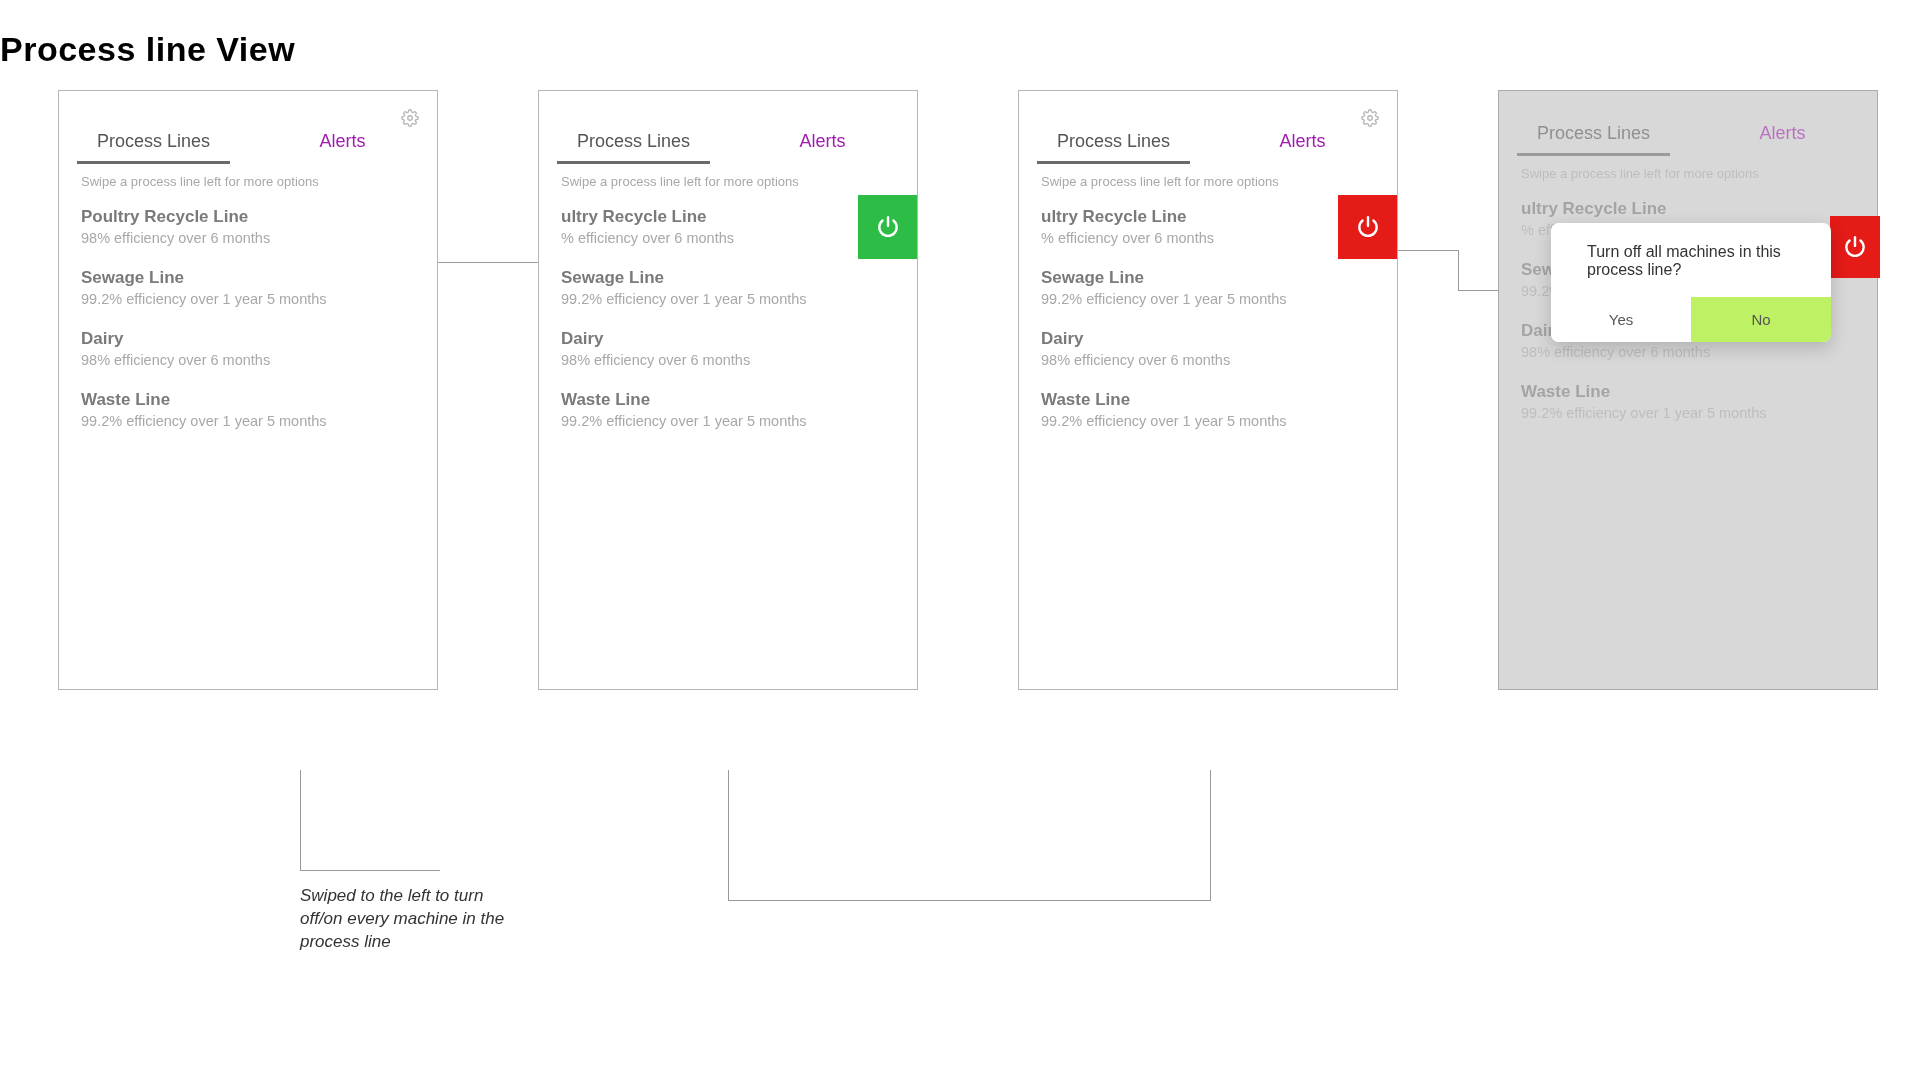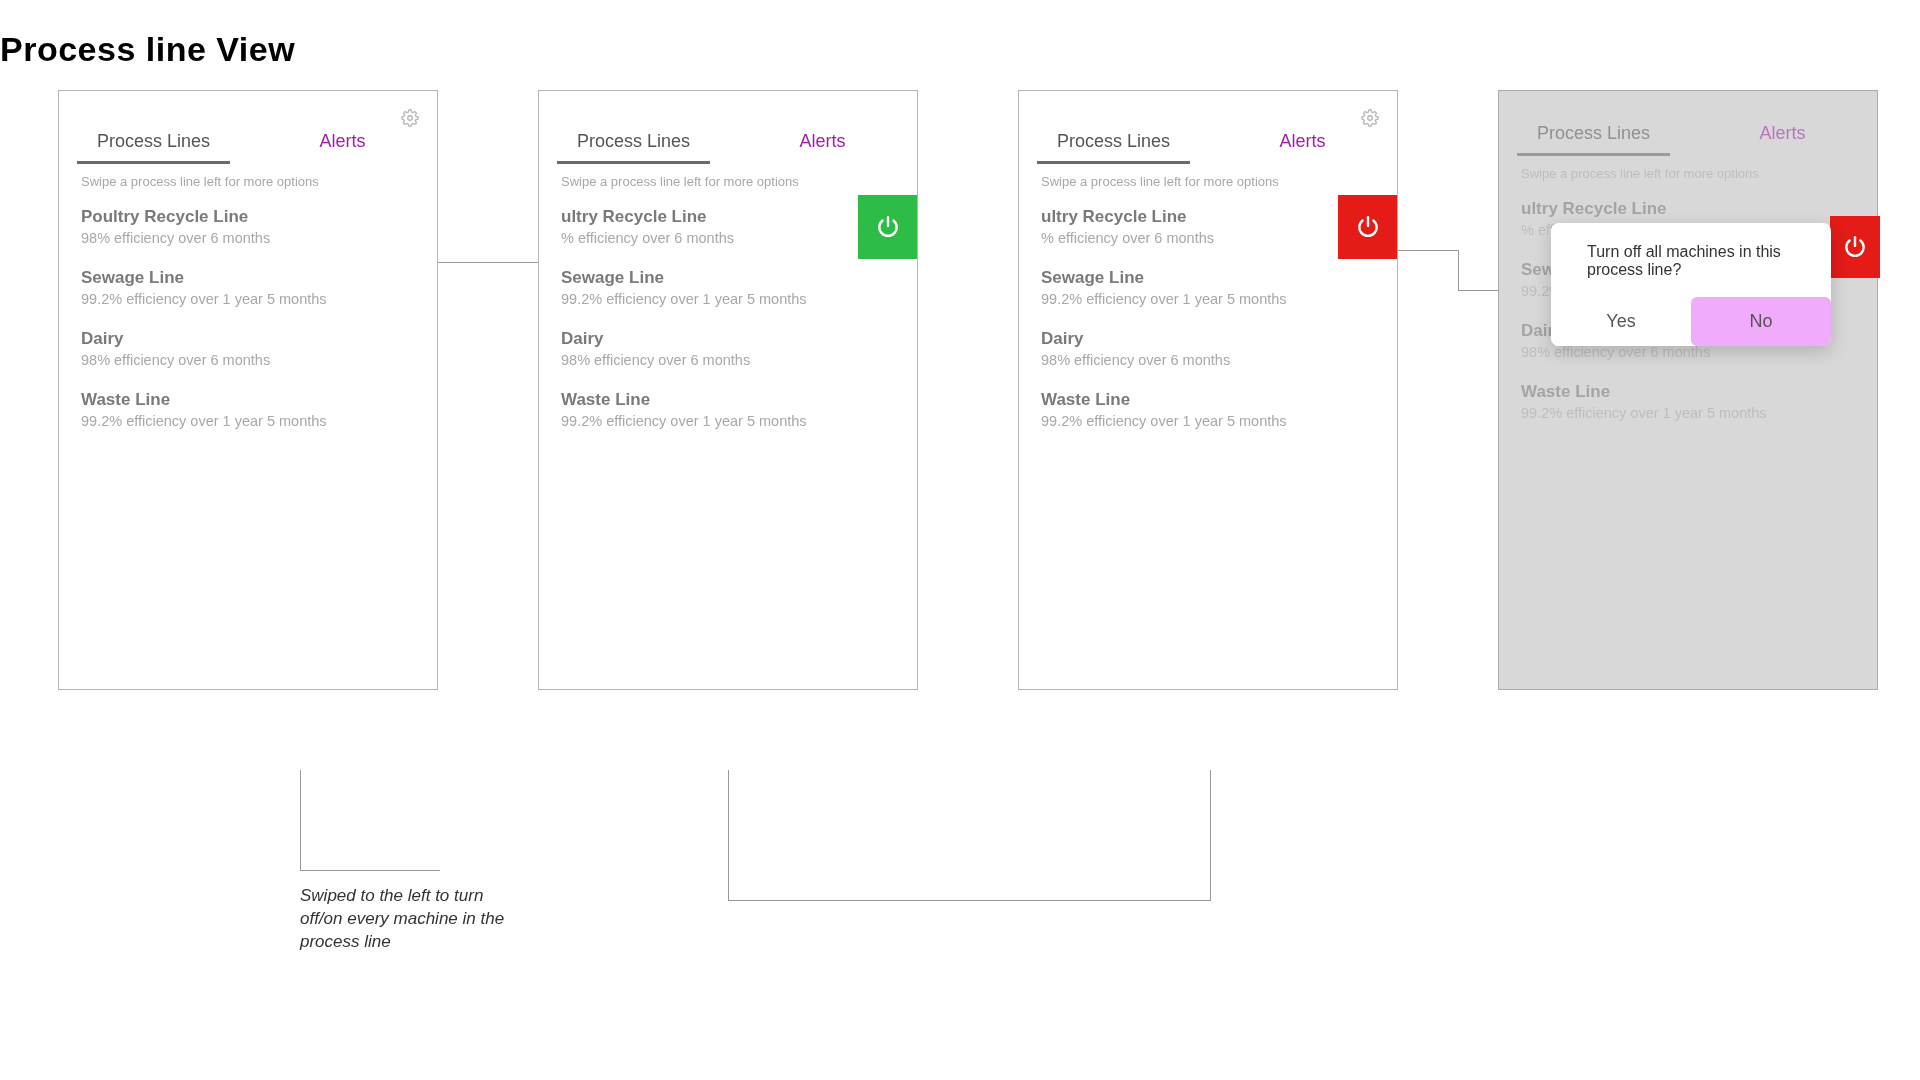--- a/index.html
+++ b/index.html
@@ -103,25 +103,25 @@
   .popup .msg {
     padding: 20px 20px 18px 36px;
     font-size: 16px;
     color: #333;
   }
   .popup .actions { display: flex; }
   .popup .act {
     flex: 1;
     text-align: center;
     padding: 14px 0;
-    font-size: 18px;
+    font-size: 15px;
     color: #555;
     background: #fff;
   }
-  .popup .act.no { background: #f0abfc; border-radius: 6px; }
+  .popup .act.no { background: #bef264; }
 
   
   .anno-line { position: absolute; background: #999; }
   .anno-text {
     position: absolute;
     font-size: 17px;
     font-style: italic;
     color: #333;
     line-height: 1.35;
   }

